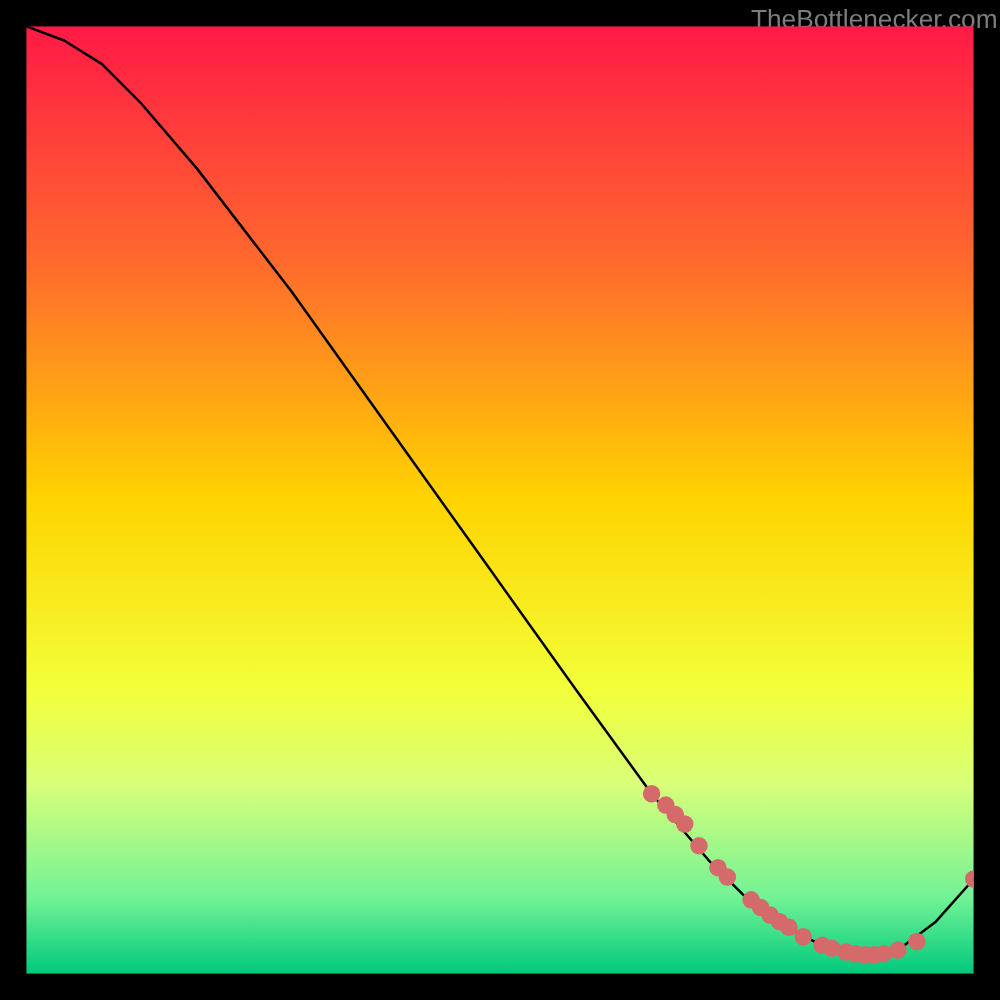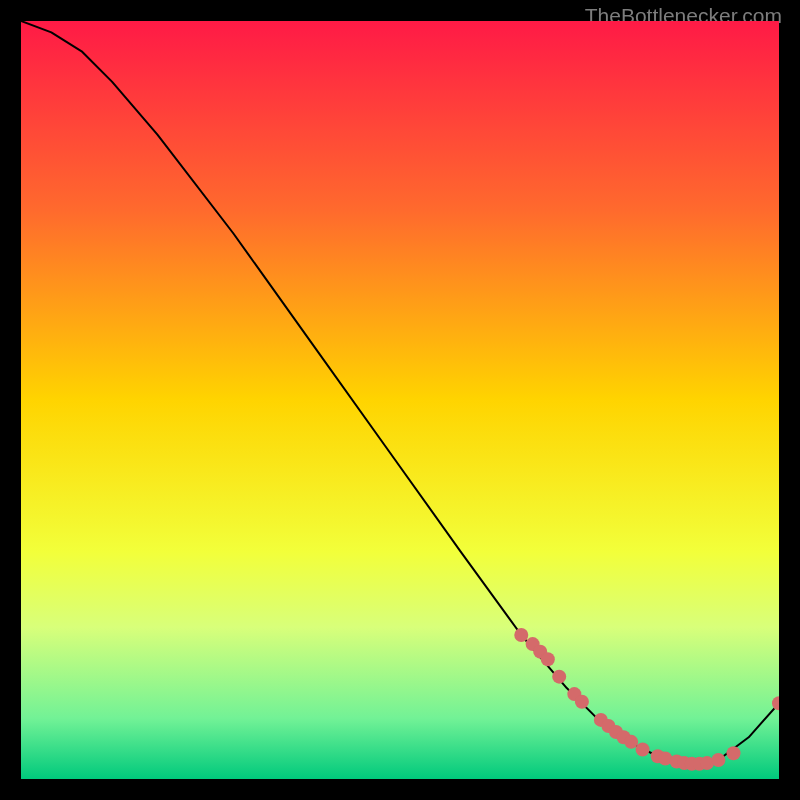--- a/index.html
+++ b/index.html
@@ -12,21 +12,21 @@
   }
   .stage {
     position: relative;
     width: 800px;
     height: 800px;
     background: #000;
   }
   .attribution {
     position: absolute;
     top: 4px;
-    right: 18px;
+    right: 2px;
     color: #7d7d7d;
     font-size: 21px;
     font-weight: 400;
     letter-spacing: 0px;
   }
   .plot {
     position: absolute;
     left: 21px;
     top: 21px;
     width: 758px;

